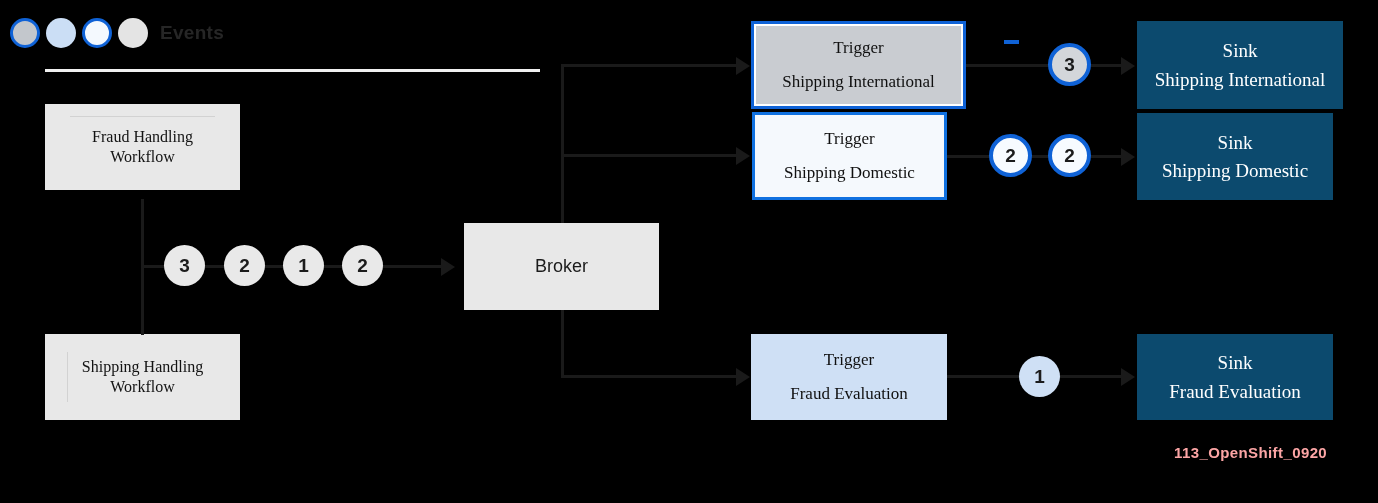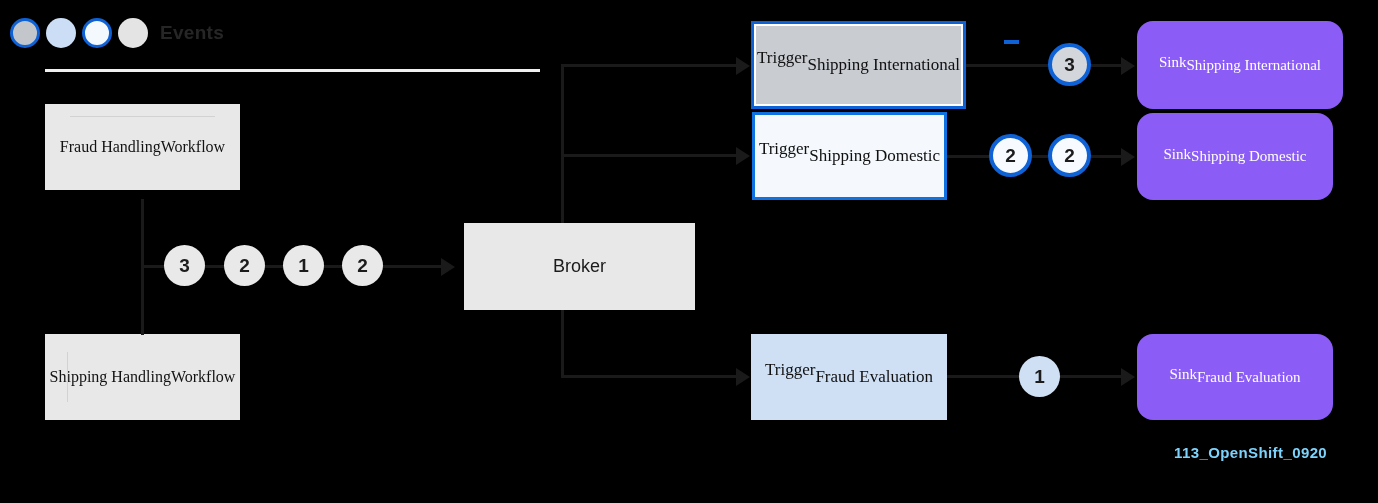--- a/index.html
+++ b/index.html
@@ -36,20 +36,21 @@
     position: absolute;
     background: #f0f0f0;
     height: 3px;
   }
 
   
   .box {
     position: absolute;
     box-sizing: border-box;
     display: flex;
+    flex-direction: column;
     align-items: center;
     justify-content: center;
     text-align: left;
     font-family: "Liberation Serif", serif;
   }
   .box .line1,
   .box .line2 {
     display: block;
     white-space: nowrap;
     line-height: 1.22;
@@ -89,24 +90,23 @@
     background: #f5f9fd;
     border: 3px solid #1071e0;
   }
   .trigger-c {
     background: #cfe0f5;
     border: none;
   }
   .trigger-box .line1 { margin-bottom: 13px; }
 
   .sink-box {
-    background: #8b5cf6;
+    background: #0c4a6e;
     color: #ffffff;
-    font-size: 15px;
-    border-radius: 16px;
+    font-size: 19px;
   }
   .sink-box .line1 { margin-bottom: 5px; }
 
   
   .ev {
     position: absolute;
     border-radius: 50%;
     box-sizing: border-box;
     display: flex;
     align-items: center;
@@ -132,21 +132,21 @@
     border-left: 14px solid #1a1a1a;
   }
   .blue-dash {
     position: absolute;
     background: #0f62d6;
     height: 4px;
   }
 
   .corner-tag {
     position: absolute;
-    color: #7dd3fc;
+    color: #fca5a5;
     font-family: "Liberation Sans", sans-serif;
     font-size: 15px;
     font-weight: 700;
     letter-spacing: 0.4px;
     white-space: nowrap;
   }
 </style>
 </head>
 <body>
 
@@ -183,21 +183,21 @@
   <div class="ev ev-grey" style="left:224px; top:245px; width:41px; height:41px;">
     <span>2</span>
   </div>
   <div class="ev ev-grey" style="left:283px; top:245px; width:41px; height:41px;">
     <span>1</span>
   </div>
   <div class="ev ev-grey" style="left:342px; top:245px; width:41px; height:41px;">
     <span>2</span>
   </div>
 
-  <div class="box broker-box" style="left:464px; top:223px; width:231px; height:87px;">
+  <div class="box broker-box" style="left:464px; top:223px; width:195px; height:87px;">
     <span class="line1">Broker</span>
   </div>
 
   <div class="vline" style="left:561px; top:64px; height:159px;"></div>
 
   <div class="hline" style="left:561px; top:64px; width:175px;"></div>
   <div class="arrow" style="left:736px; top:57px;"></div>
 
   <div class="hline" style="left:561px; top:154px; width:175px;"></div>
   <div class="arrow" style="left:736px; top:147px;"></div>

